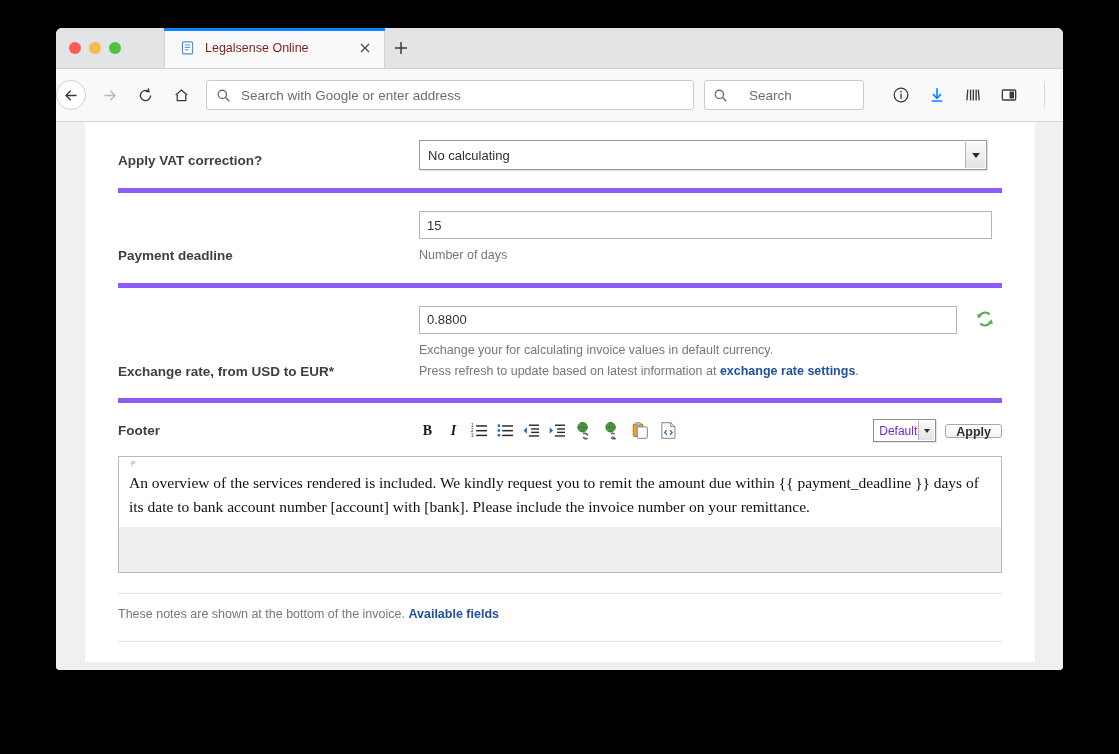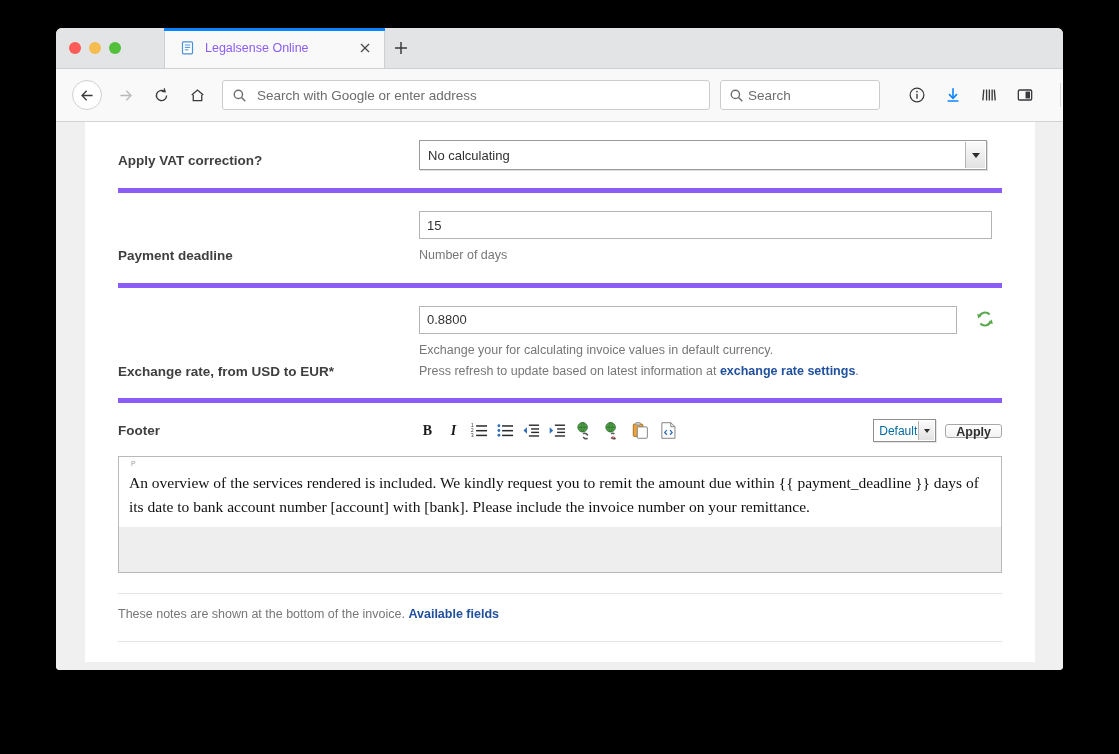--- a/index.html
+++ b/index.html
@@ -68,21 +68,21 @@
     background: #0a84ff;
   }
   .tab-favicon {
     margin-left: 15px;
     width: 16px; height: 16px;
     flex: 0 0 auto;
   }
   .tab-title {
     margin-left: 9px;
     font-size: 12.5px;
-    color: #8b5cf6;
+    color: #7f1d1d;
     white-space: nowrap;
     overflow: hidden;
     text-overflow: ellipsis;
     flex: 1 1 auto;
   }
   .tab-close {
     margin-right: 11px;
     width: 16px; height: 16px;
     flex: 0 0 auto;
     color: #4a4a4a;
@@ -96,21 +96,21 @@
   }
 
   
   .nav-toolbar {
     position: relative;
     height: 53px;
     background: #f9f9fa;
     border-bottom: 1px solid #d4d4d5;
     display: flex;
     align-items: center;
-    padding: 0 16px;
+    padding: 0 0;
     box-sizing: border-box;
   }
   .nav-btn {
     width: 30px; height: 30px;
     display: flex; align-items: center; justify-content: center;
     color: #3a3a3c;
     flex: 0 0 auto;
   }
   .nav-btn.back {
     border: 1px solid #d0d0d2;
@@ -158,21 +158,21 @@
     display: flex;
     align-items: center;
     box-sizing: border-box;
   }
   .searchbar .magnifier { margin-left: 8px; color: #6c6c6e; display:flex; }
   .searchbar-input {
     border: none; outline: none; background: transparent;
     font-family: "Liberation Sans", sans-serif;
     font-size: 13.5px;
     color: #58585a;
-    margin-left: 2px;
+    margin-left: 19px;
     width: 110px;
   }
   .searchbar-input::placeholder { color: #6d6d6f; opacity: 1; }
 
   .toolbar-icons {
     display: flex;
     align-items: center;
     margin-left: 26px;
     gap: 14px;
   }
@@ -324,21 +324,21 @@
   }
   .mini-select {
     width: 63px; height: 23px;
     border: 1px solid #8f8f8f;
     background: #fff;
     display: flex; align-items: center;
     position: relative;
     box-sizing: border-box;
     box-shadow: 1px 1px 0 rgba(0,0,0,0.10);
   }
-  .mini-select .sel-value { font-size: 12px; color: #0369a1; margin-left: 5px; }
+  .mini-select .sel-value { font-size: 12px; color: #6d28d9; margin-left: 5px; }
   .mini-select .sel-btn {
     position: absolute; right: 1px; top: 1px;
     width: 15px; height: 19px;
     background: linear-gradient(#fbfbfb, #e2e2e2);
     border-left: 1px solid #b5b5b5;
     display:flex; align-items:center; justify-content:center;
   }
   .mini-select .caret-down {
     border-left: 3.5px solid transparent;
     border-right: 3.5px solid transparent;

